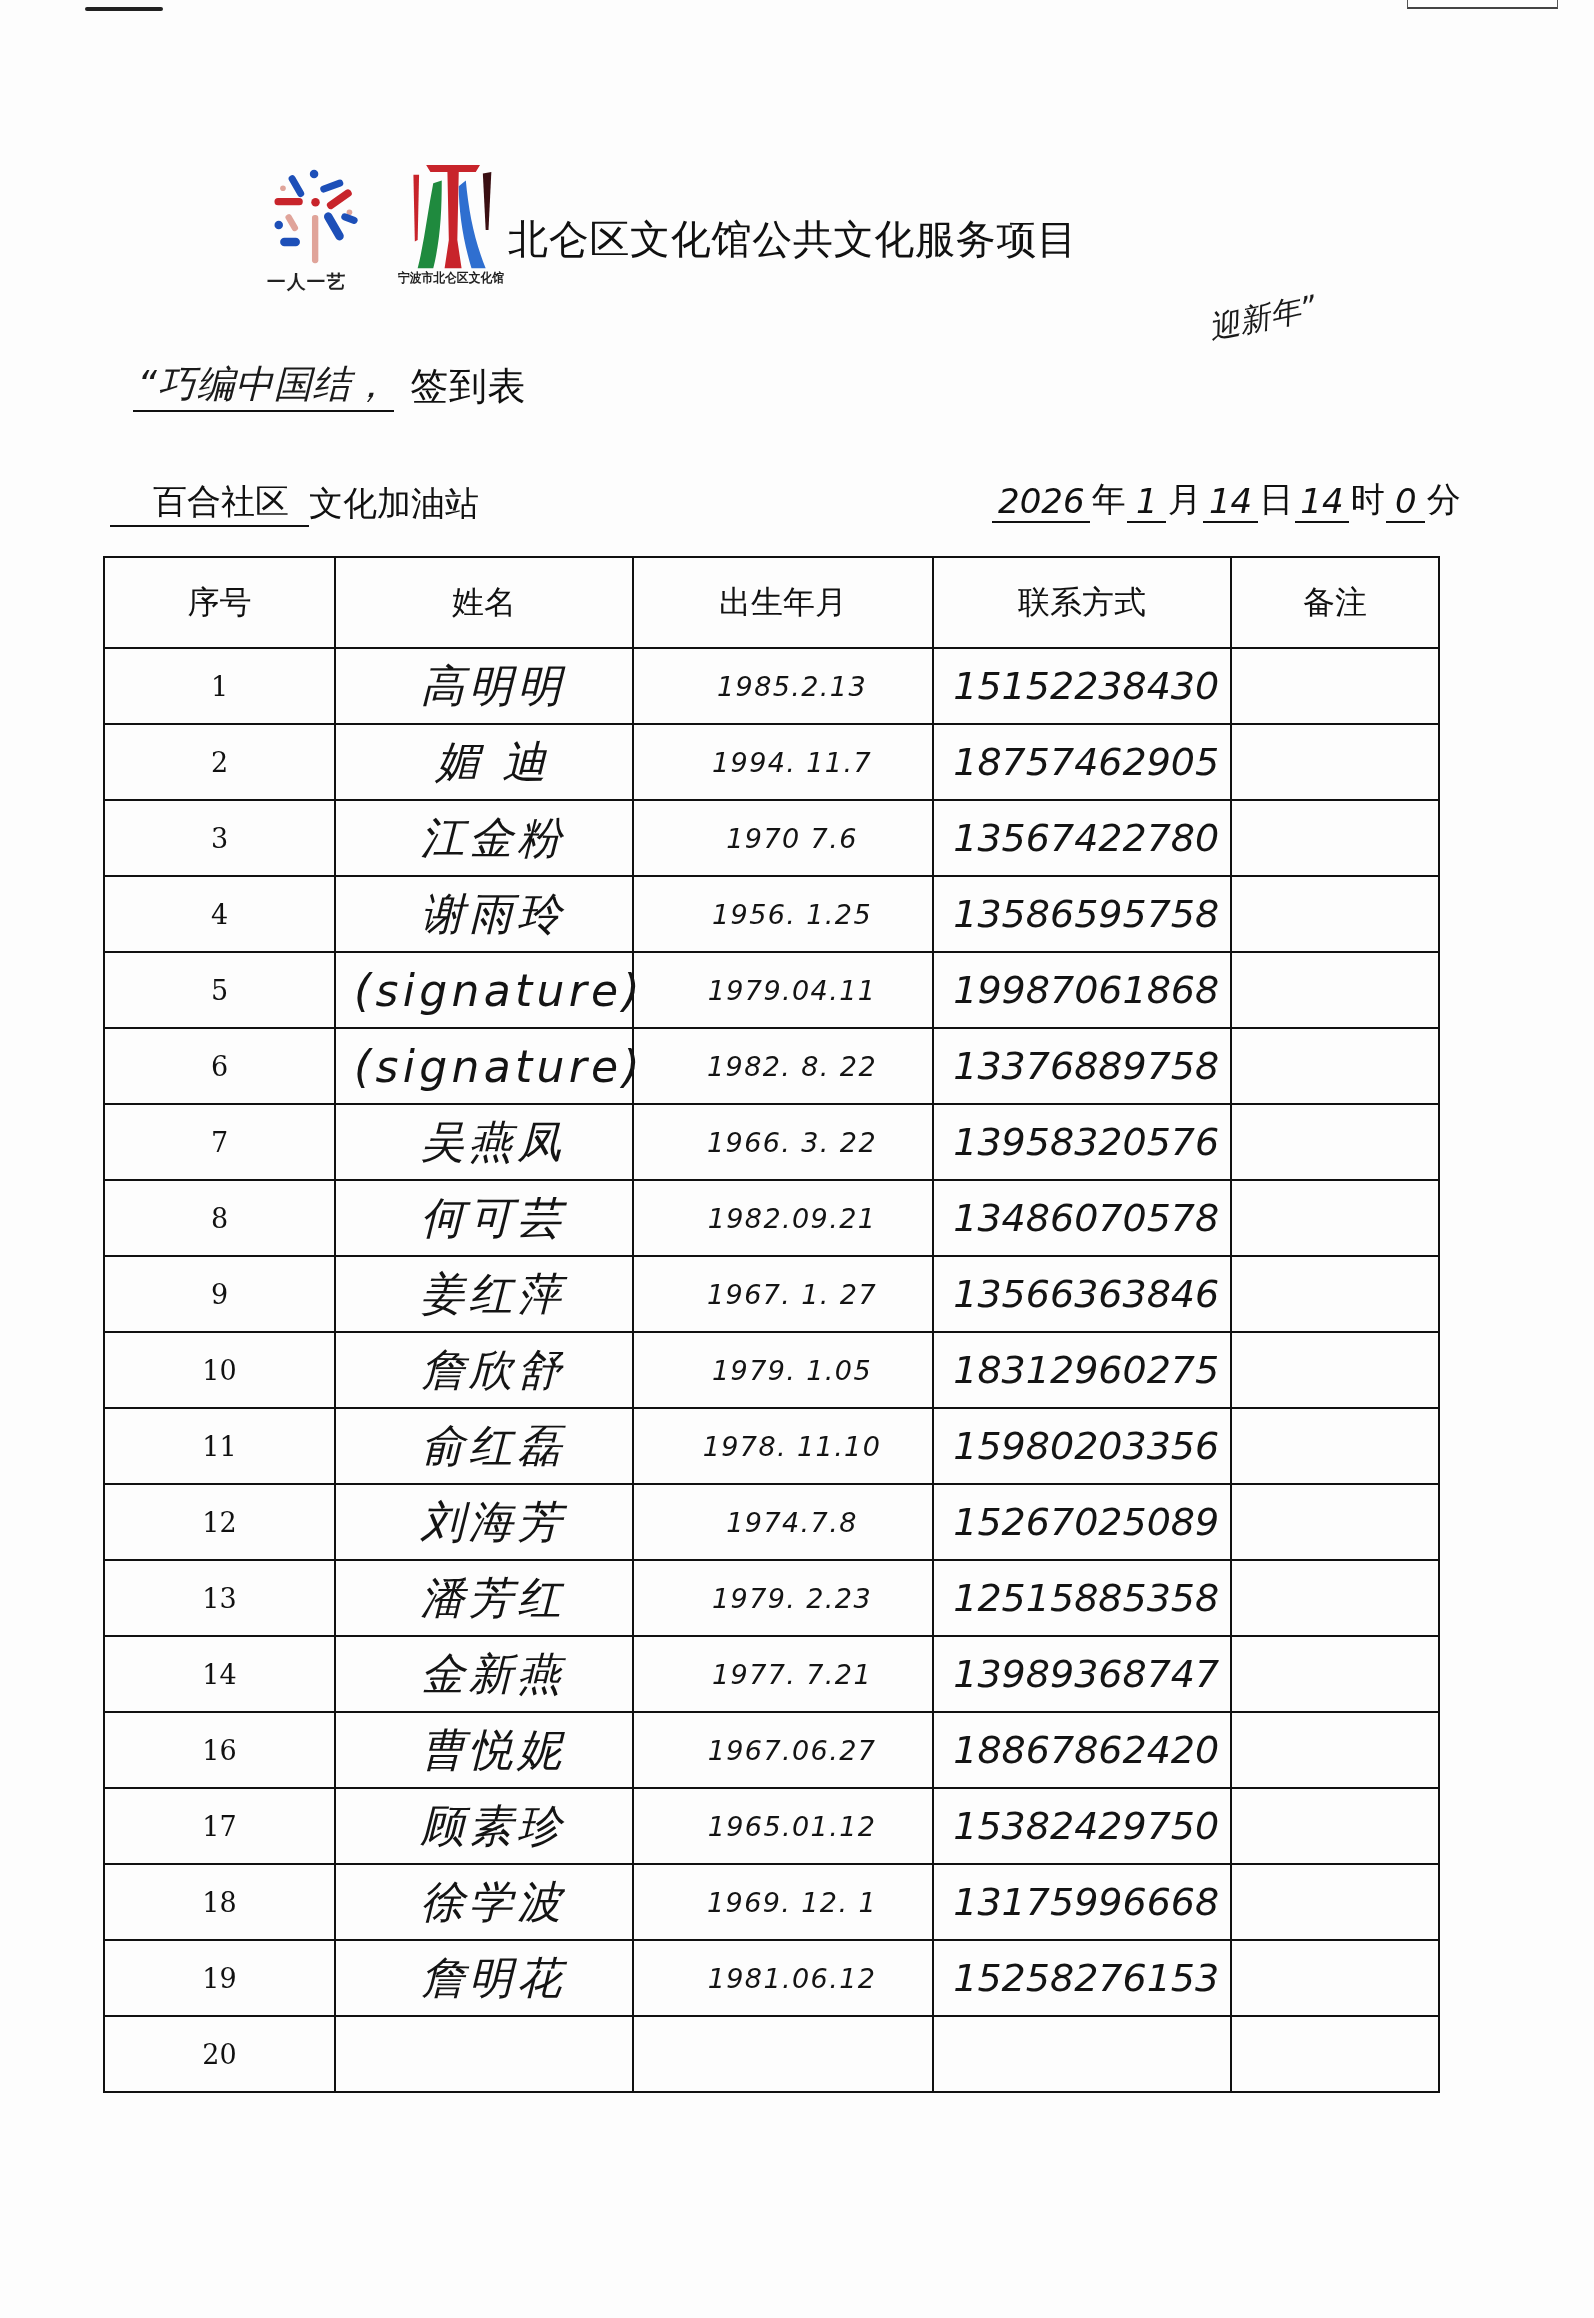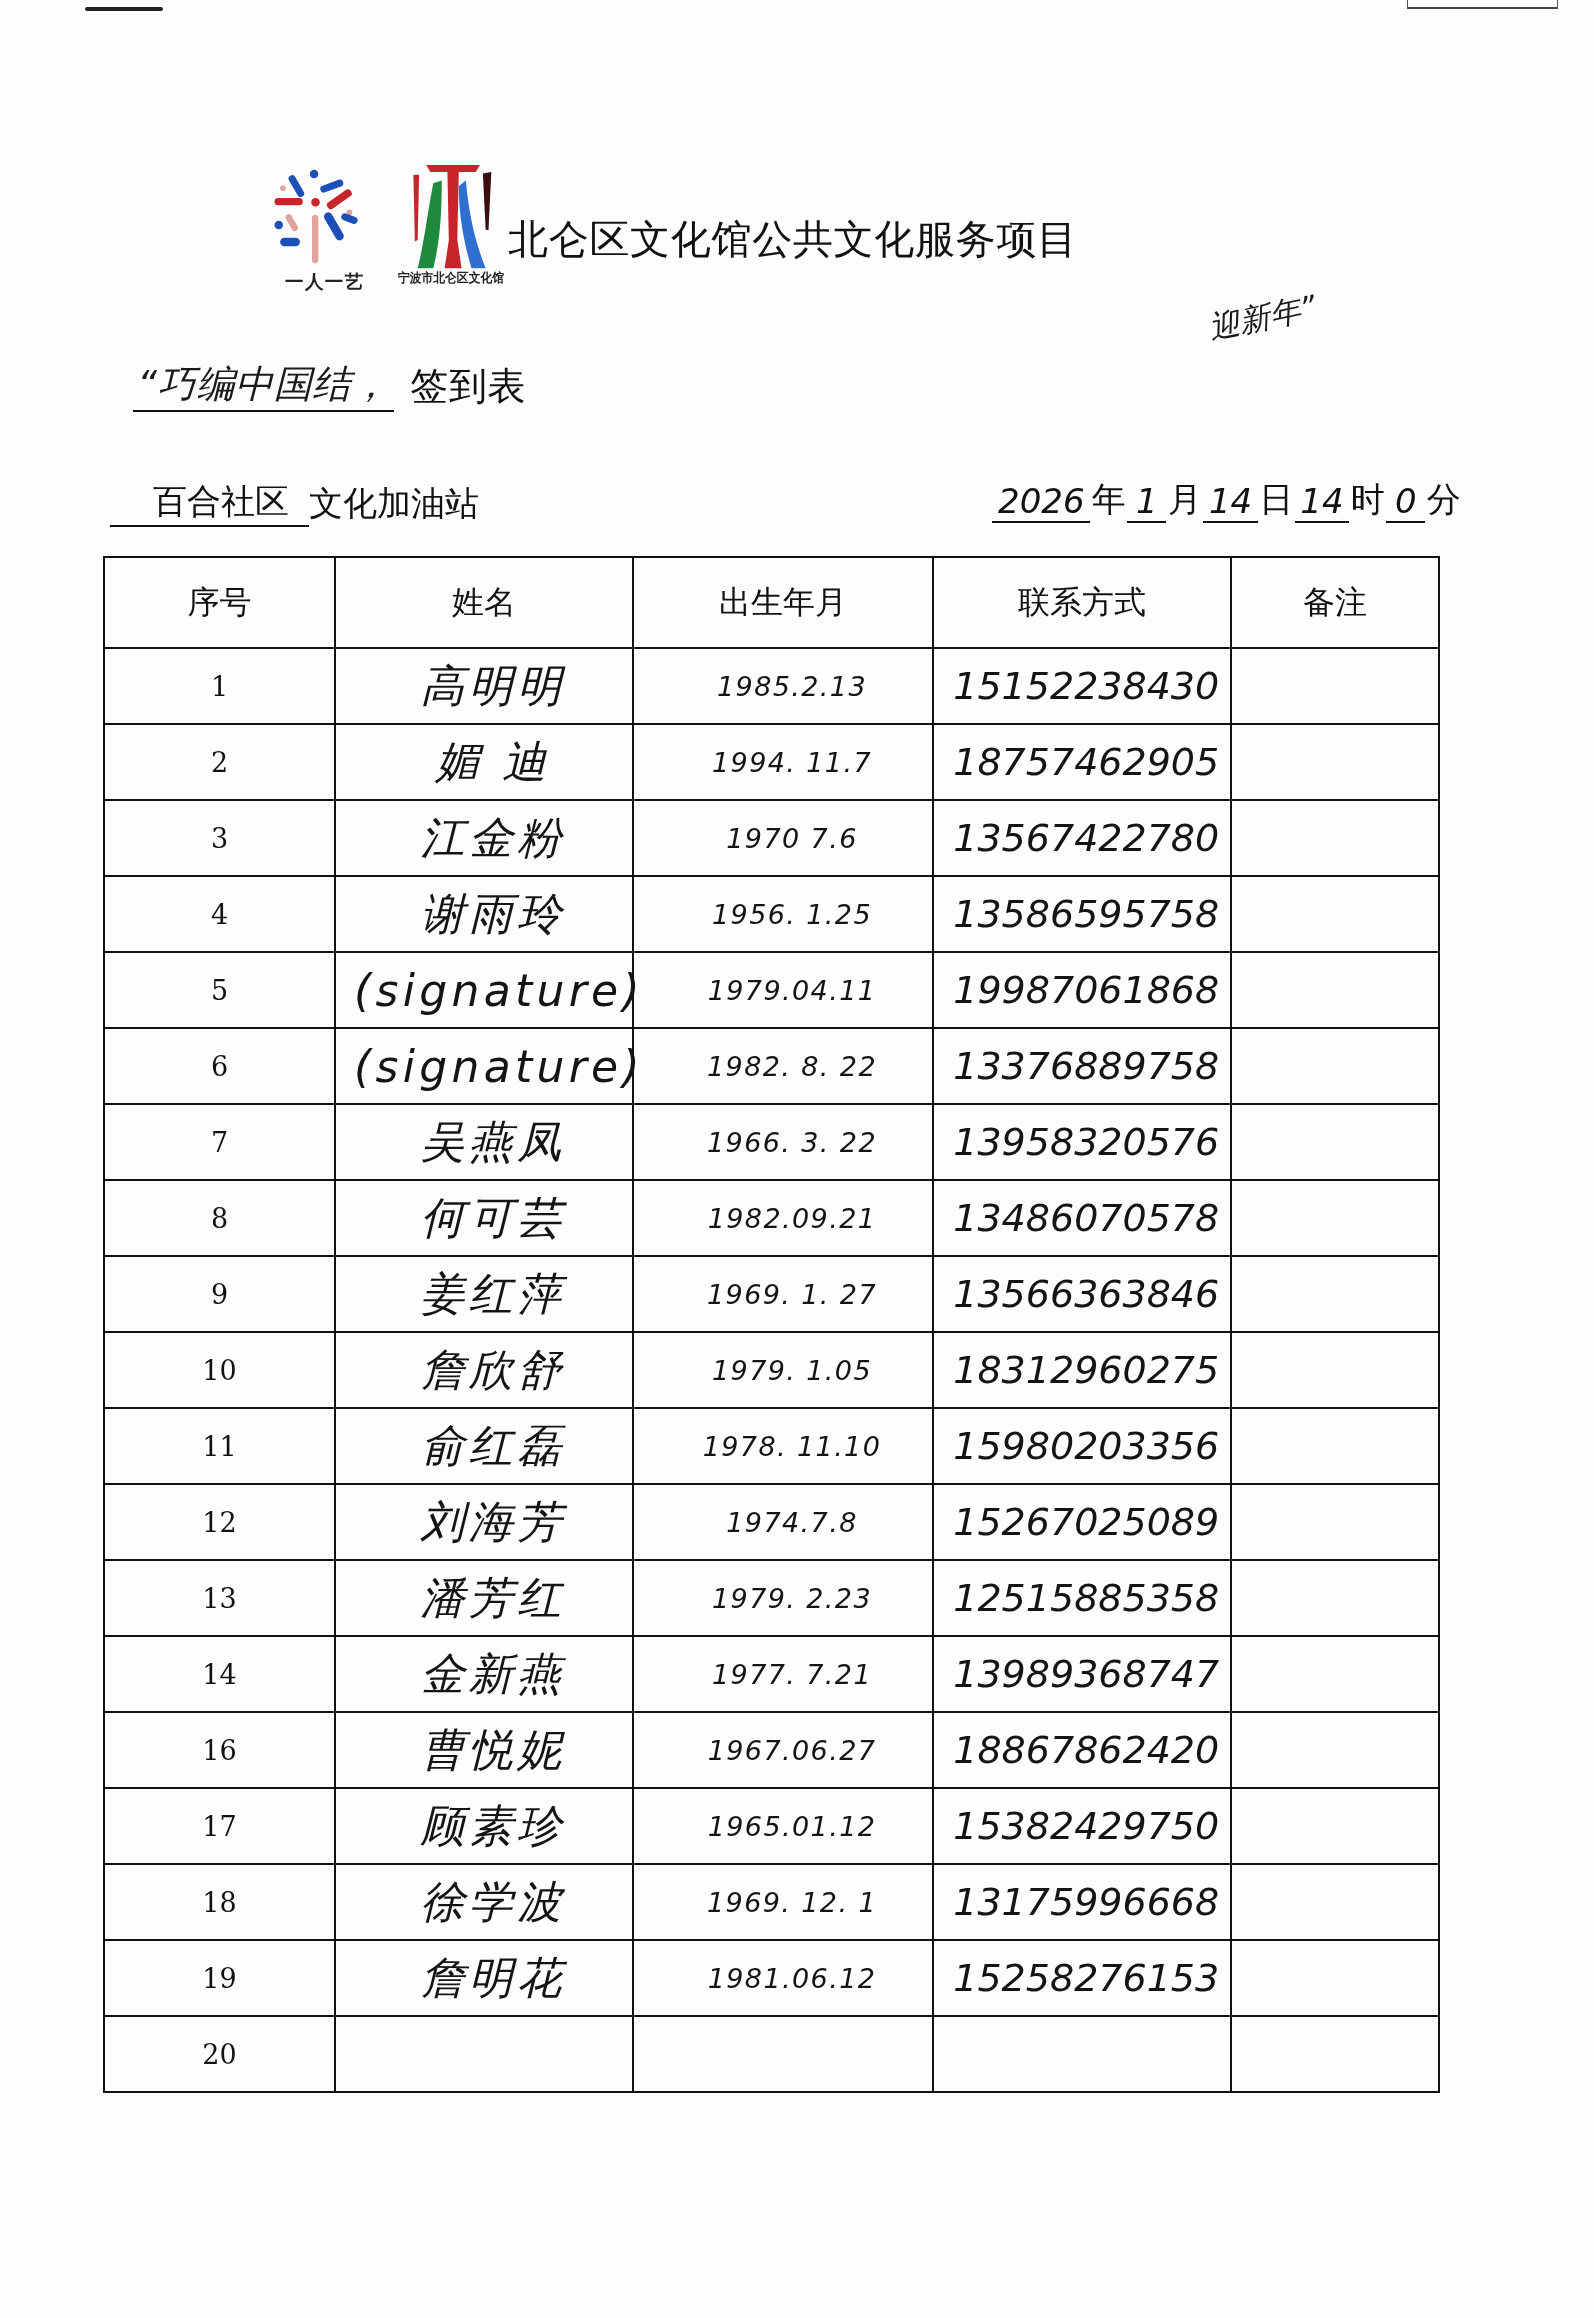--- a/index.html
+++ b/index.html
@@ -10,21 +10,21 @@
     color: #111;
   }
   .abs { position: absolute; }
   .corner-mark-left { left: 85px; top: 7px; width: 78px; height: 4.3px; background: #222; border-radius: 2.1px; }
   .corner-mark-right { left: 1407px; top: 0; width: 149px; height: 7px; border-left: 1.4px solid #555; border-right: 1.4px solid #555; border-bottom: 2.1px solid #444; }
 
   
   .logo1 { left: 273px; top: 167px; width: 85px; height: 99px; }
   .logo2 { left: 412px; top: 162px; width: 85px; height: 110px; }
   .logo-cap { font-family: "DejaVu Sans", sans-serif; font-weight: bold; white-space: nowrap; color: #222; }
-  .logo1-cap { left: 285px; top: 269px; font-size: 18.5px; letter-spacing: 1.4px; }
+  .logo1-cap { left: 267px; top: 269px; font-size: 18.5px; letter-spacing: 1.4px; }
   .logo2-cap { left: 398px; top: 270px; font-size: 12.8px; letter-spacing: 0px; transform: scaleX(0.92); transform-origin: left; }
 
   .title1 { left: 508px; top: 212px; font-size: 40px; white-space: nowrap; font-family: "DejaVu Sans", sans-serif; letter-spacing: 0.7px; }
   .title2 { left: 117px; top: 359px; font-size: 38px; white-space: nowrap; font-family: "DejaVu Sans", sans-serif; letter-spacing: 0.7px; display: flex; align-items: flex-end; }
   .blank-hand {
     display: inline-block; border-bottom: 2.1px solid #111; padding: 0 4.3px; margin: 0 16px;
     font-family: "DejaVu Sans", sans-serif; font-style: italic; font-weight: 300; position: relative;
     color: #1a1a1a;
   }
   .hand-above { position: absolute; left: 1208px; top: 297px; font-size: 31px; font-style: italic; transform: rotate(-12deg); white-space: nowrap; color: #1a1a1a; font-family: "DejaVu Sans", sans-serif; }
@@ -187,21 +187,21 @@
       <tr>
         <td class="num">8</td>
         <td class="hand name">何可芸</td>
         <td class="hand dob">1982.09.21</td>
         <td class="hand phone">13486070578</td>
         <td class="note"></td>
       </tr>
       <tr>
         <td class="num">9</td>
         <td class="hand name">姜红萍</td>
-        <td class="hand dob">1969. 1. 27</td>
+        <td class="hand dob">1967. 1. 27</td>
         <td class="hand phone">13566363846</td>
         <td class="note"></td>
       </tr>
       <tr>
         <td class="num">10</td>
         <td class="hand name">詹欣舒</td>
         <td class="hand dob">1979. 1.05</td>
         <td class="hand phone">18312960275</td>
         <td class="note"></td>
       </tr>

